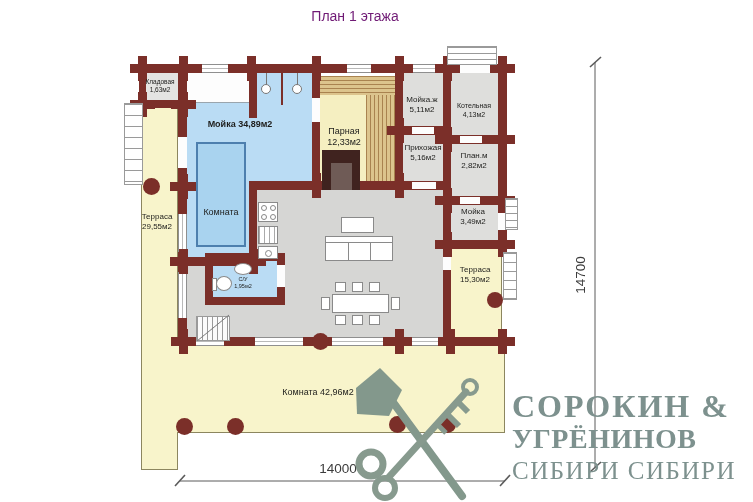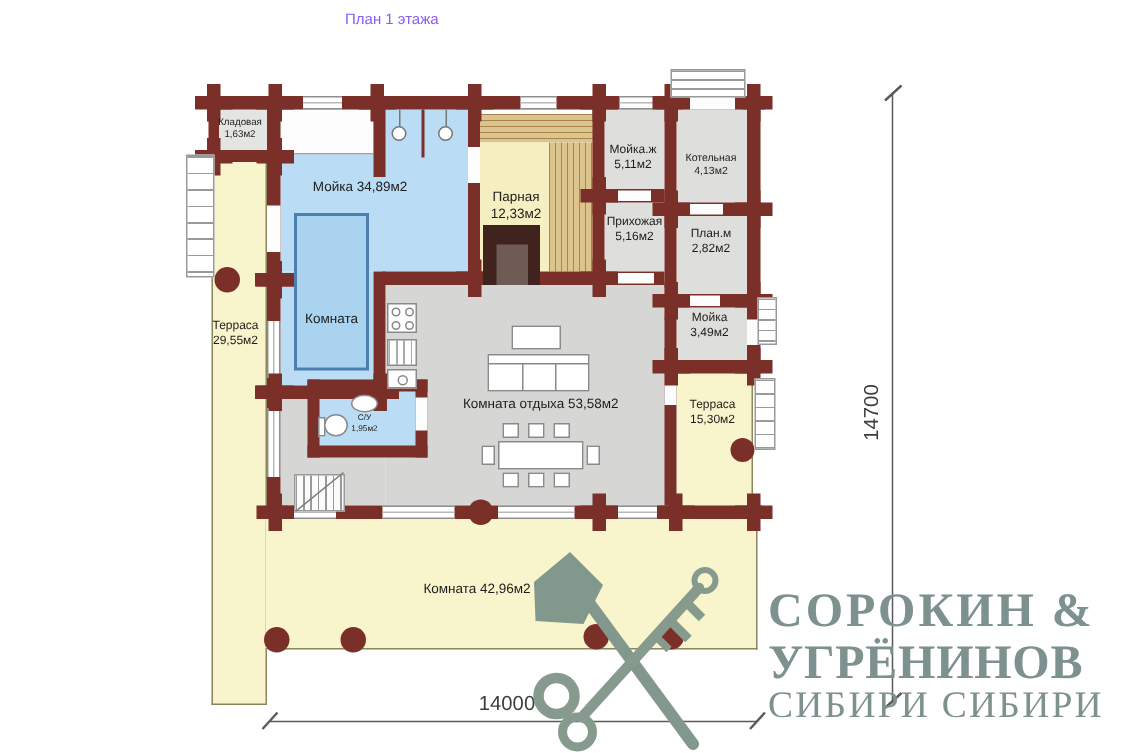--- a/index.html
+++ b/index.html
@@ -26,21 +26,21 @@
   .pillar{border-radius:50%;background:var(--wall);}
   .winh{height:9px;background:#fff;border-top:1px solid #8f8f8f;border-bottom:1px solid #8f8f8f;}
   .winh:after{content:"";position:absolute;left:0;right:0;top:3px;height:1px;background:#b9b9b9;}
   .winv{width:9px;background:#fff;border-left:1px solid #8f8f8f;border-right:1px solid #8f8f8f;}
   .winv:after{content:"";position:absolute;top:0;bottom:0;left:3px;width:1px;background:#b9b9b9;}
   .gap{background:#fdfdfd;}
   .steps{background-color:#fff;border:1px solid #9a9a9a;}
   .furn{background:#fff;border:1px solid var(--line);}
   .lbl{color:#1d1d1b;text-align:center;line-height:1.25;white-space:nowrap;}
   .s9{font-size:9px;} .s8{font-size:8px;} .s7{font-size:7px;} .s6{font-size:6.5px;} .s5{font-size:5.5px;}
-  #title{font-size:10px;color:#8b5cf6;text-align:left;}
+  #title{font-size:14px;color:#701a75;text-align:center;}
   .dim{font-size:13.5px;color:#3c3c3c;text-align:center;}
   .logo-t{position:absolute;color:var(--logo);font-family:"Liberation Serif",serif;line-height:1;white-space:nowrap;}
   svg.overlay{position:absolute;left:0;top:0;pointer-events:none;}
 </style>
 </head>
 <body>
 
 <div id="stage">
 
   <div id="title" class="abs" style="left:230px;top:8px;width:250px;">План 1 этажа</div>
@@ -189,21 +189,21 @@
   <div class="abs furn" style="left:369px;top:315px;width:11px;height:10px;"></div>
   <div class="abs furn" style="left:321px;top:297px;width:9px;height:13px;"></div>
   <div class="abs furn" style="left:391px;top:297px;width:9px;height:13px;"></div>
 
   <div class="abs" style="left:196px;top:316px;width:34px;height:25px;background-color:#fbfbfb;border:1px solid #9a9a9a;background-image:repeating-linear-gradient(to right,#9a9a9a 0 1px,transparent 1px 5px);"></div>
 
   <div class="abs lbl s6" style="left:141px;top:78px;width:38px;">
     <div>Кладовая</div>
     <div>1,63м2</div>
   </div>
-  <div class="abs lbl s9" style="left:180px;top:119px;width:120px;">Мойка 34,89м2</div>
+  <div class="abs lbl s9" style="left:180px;top:119px;width:120px;font-weight:bold;">Мойка 34,89м2</div>
   <div class="abs lbl s9" style="left:318px;top:126px;width:52px;">
     <div>Парная</div>
     <div>12,33м2</div>
   </div>
   <div class="abs lbl s8" style="left:400px;top:95px;width:44px;">
     <div>Мойка.ж</div>
     <div>5,11м2</div>
   </div>
   <div class="abs lbl s7" style="left:450px;top:102px;width:48px;">
     <div>Котельная</div>
@@ -219,21 +219,20 @@
   </div>
   <div class="abs lbl s8" style="left:448px;top:207px;width:50px;">
     <div>Мойка</div>
     <div>3,49м2</div>
   </div>
   <div class="abs lbl s9" style="left:196px;top:207px;width:50px;">Комната</div>
   <div class="abs lbl s5" style="left:220px;top:276px;width:46px;">
     <div>С/У</div>
     <div>1,95м2</div>
   </div>
-  <div class="abs lbl s9" style="left:288px;top:264px;width:145px;">Комната отдыха 53,58м2</div>
   <div class="abs lbl s8" style="left:134px;top:212px;width:46px;">
     <div>Терраса</div>
     <div>29,55м2</div>
   </div>
   <div class="abs lbl s8" style="left:450px;top:265px;width:50px;">
     <div>Терраса</div>
     <div>15,30м2</div>
   </div>
   <div class="abs lbl s9" style="left:268px;top:387px;width:100px;">Комната 42,96м2</div>
 
@@ -266,17 +265,17 @@
       <circle cx="385" cy="488" r="10" fill="none" stroke="#879a8e" stroke-width="6"></circle>
       <circle cx="470" cy="387" r="7" fill="none" stroke="#879a8e" stroke-width="4"></circle>
       <line x1="445" y1="412" x2="459" y2="426" stroke="#879a8e" stroke-width="6"></line>
       <line x1="456" y1="400" x2="468" y2="412" stroke="#879a8e" stroke-width="6"></line>
       <line x1="435" y1="422" x2="446" y2="433" stroke="#879a8e" stroke-width="5"></line>
     </g>
   </svg>
 
   <div>
     <div class="logo-t" style="left:512px;top:390px;font-size:32px;font-weight:bold;letter-spacing:2px;">СОРОКИН &amp;</div>
-    <div class="logo-t" style="left:512px;top:425px;font-size:32px;font-weight:bold;letter-spacing:0.5px;">УГРЁНИНОВ</div>
+    <div class="logo-t" style="left:512px;top:425px;font-size:28px;font-weight:bold;letter-spacing:0.5px;">УГРЁНИНОВ</div>
     <div class="logo-t" style="left:512px;top:458px;font-size:25px;letter-spacing:1.5px;">СИБИРИ СИБИРИ</div>
   </div>
 
 </div>
 
 </body></html>

